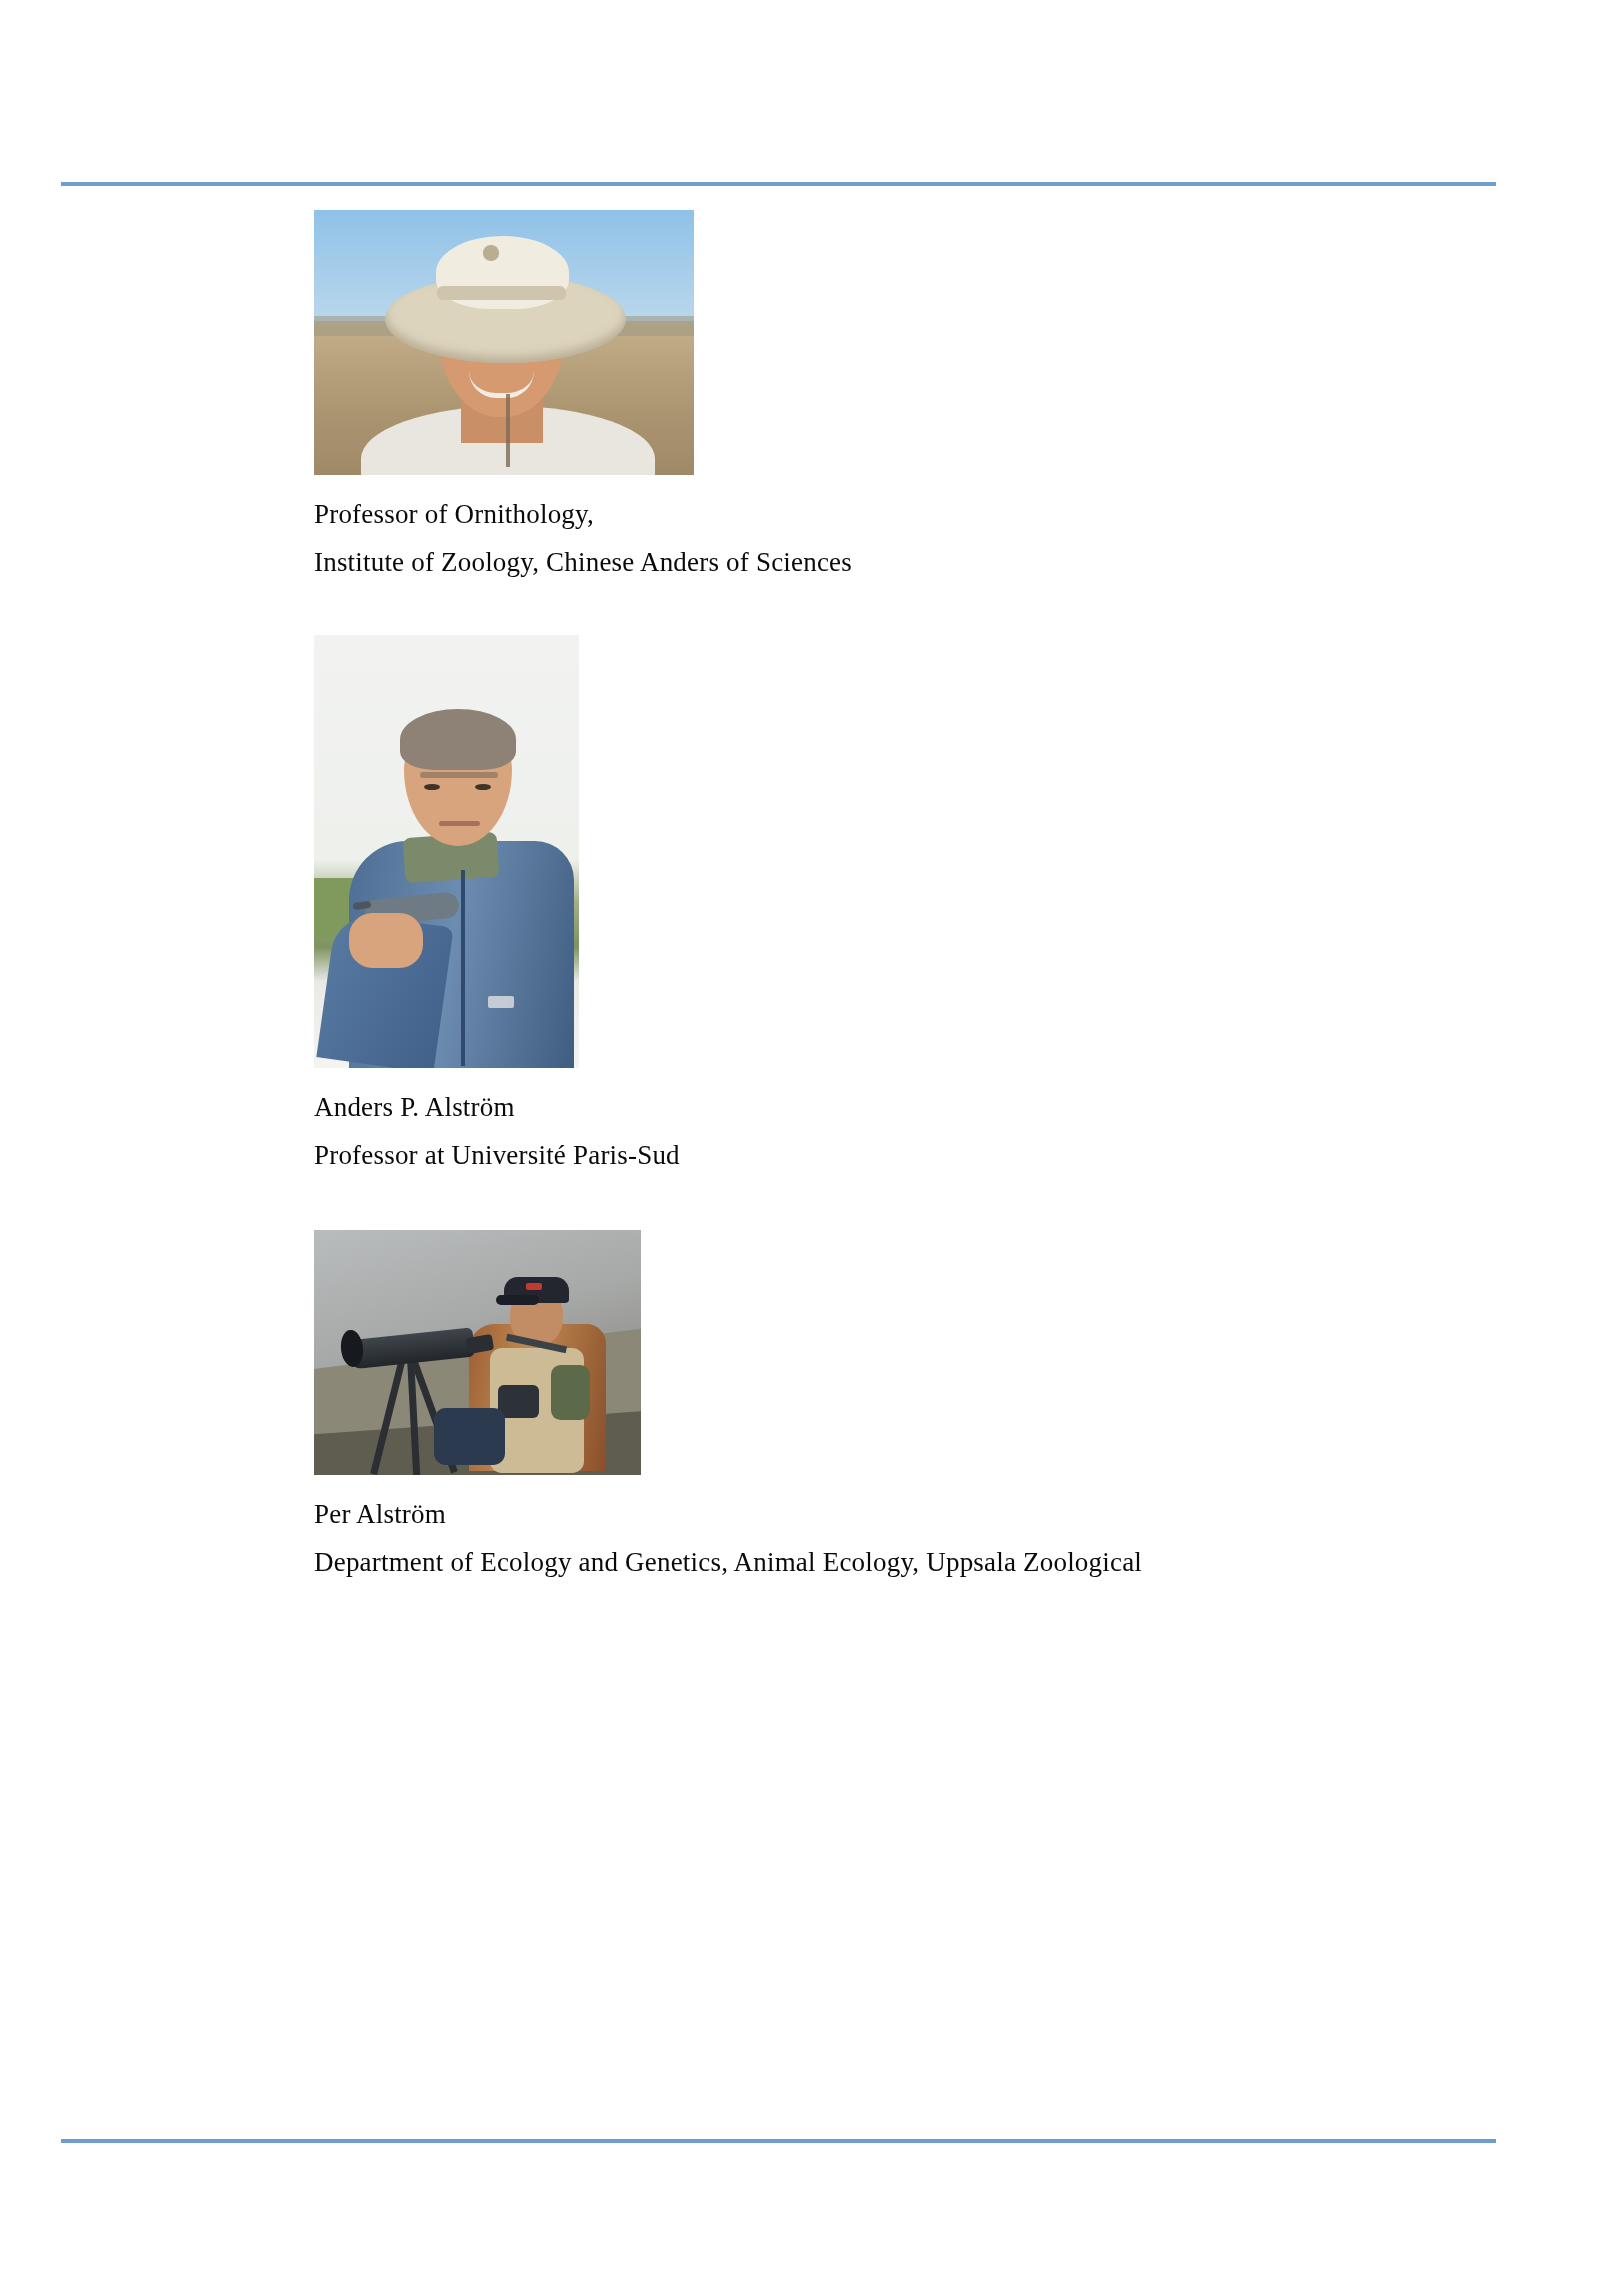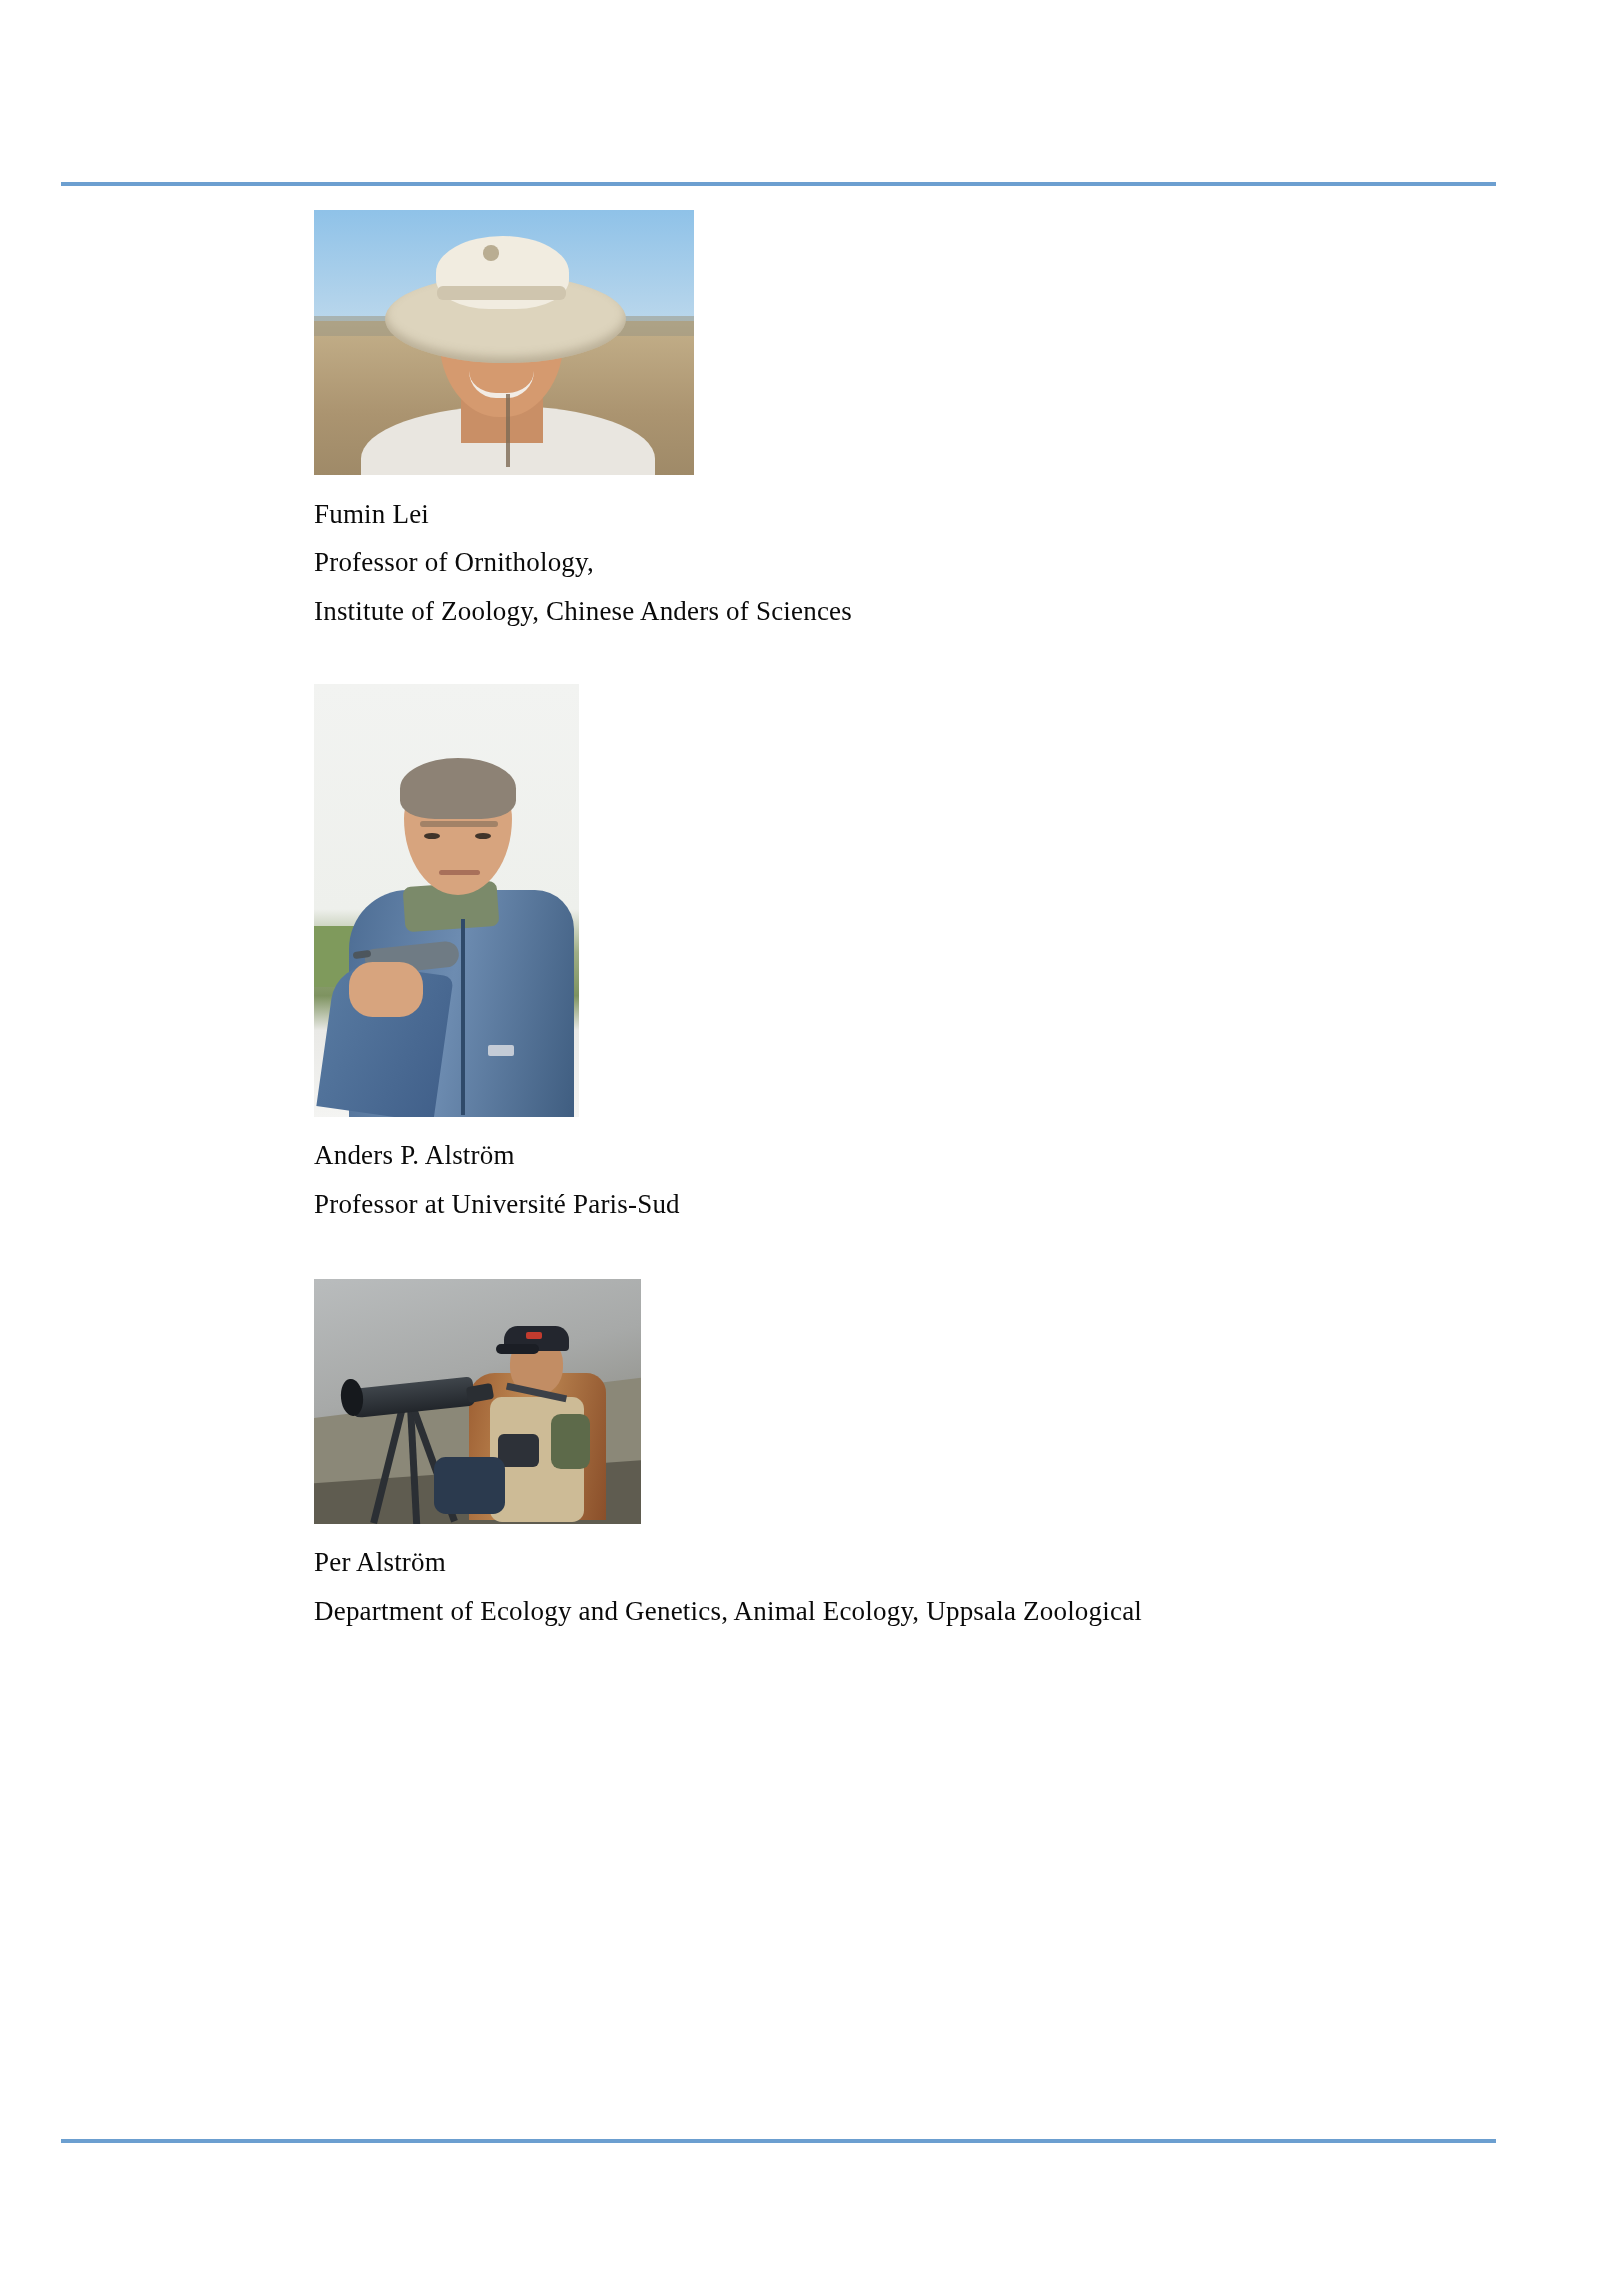--- a/index.html
+++ b/index.html
@@ -283,21 +283,20 @@
         <div class="eye l"></div>
         <div class="eye r"></div>
         <div class="smile"></div>
         <div class="hatbrim"></div>
         <div class="hatcrown"></div>
         <div class="hatband"></div>
         <div class="hatbadge"></div>
         <div class="cord"></div>
       </div>
       <div class="caption-block">
-        <div class="caption-line">Fumin Lei</div>
         <div class="caption-line">Professor of Ornithology,</div>
         <div class="caption-line">Institute of Zoology, Chinese Anders of Sciences</div>
       </div>
     </div>
 
     <div class="person" style="margin-top:59px;">
       <div class="photo-frame p2">
         <div class="bg"></div>
         <div class="field"></div>
         <div class="torso"></div>

